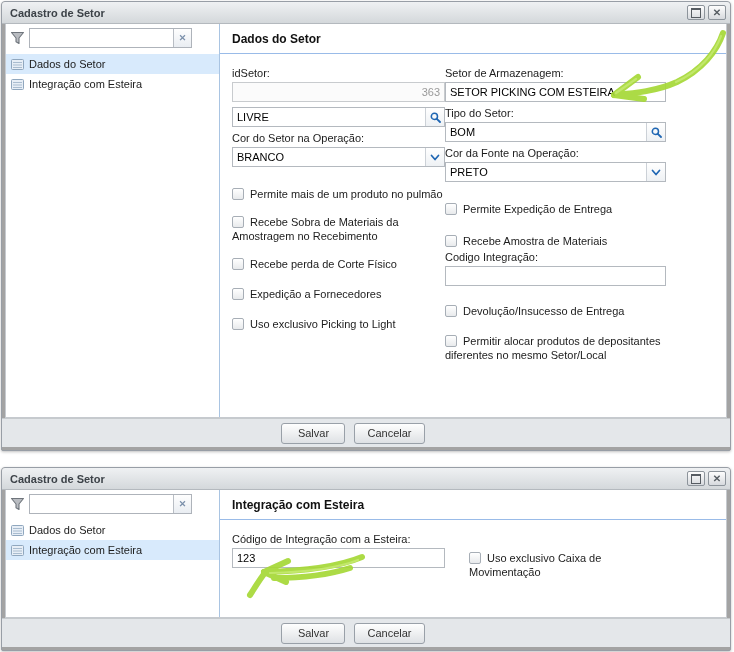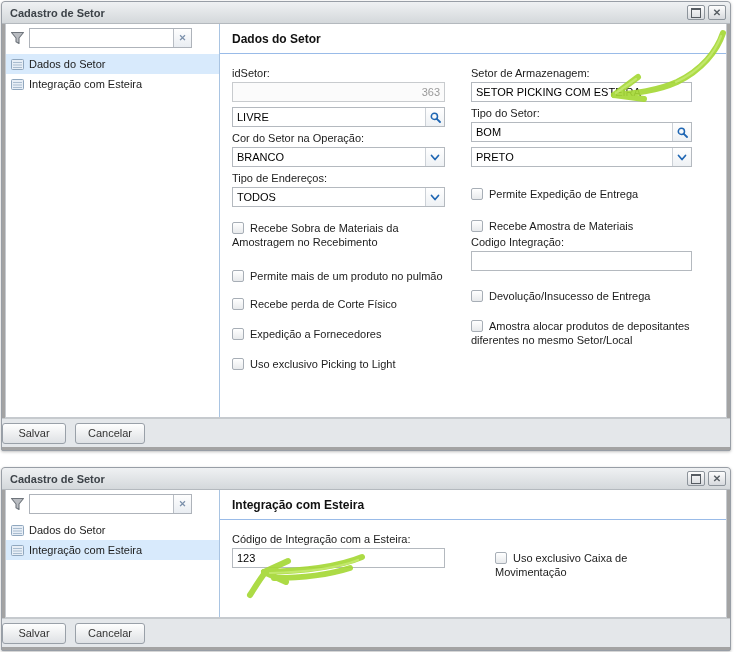--- a/index.html
+++ b/index.html
@@ -52,21 +52,21 @@
   .node{display:flex;align-items:center;gap:5px;height:20px;padding-left:5px;cursor:pointer;}
   .node.sel{background:#d8eafc;}
   .nodeicon{width:13px;height:13px;flex:0 0 13px;}
 
   .main{flex:1;display:flex;flex-direction:column;overflow:hidden;}
   .heading{
     font-size:12px;font-weight:bold;color:#111;
     padding:8px 12px 7px 12px;border-bottom:1px solid #99bbe8;
   }
   .main-body{flex:1;padding:12px 12px 0 12px;overflow:hidden;}
-  .form{display:grid;grid-template-columns:213px 221px;column-gap:26px;}
+  .form{display:grid;grid-template-columns:213px 221px;}
 
   .fld{margin-bottom:5px;}
   .fld .lbl{display:block;margin:1px 0 3px 0;}
   .tbox{
     display:block;width:100%;height:20px;box-sizing:border-box;
     border:1px solid #b4b9bf;background:#fff;padding:0 4px;
     font:11px "Liberation Sans",sans-serif;color:#000;
   }
   .tbox[disabled]{color:#9a9a9a;background:#fbfbfb;border-color:#c8cbce;text-align:right;}
   .twrap{display:flex;height:20px;box-sizing:border-box;border:1px solid #b4b9bf;background:#fff;}
@@ -79,21 +79,21 @@
 
   .ck{display:block;line-height:14px;cursor:default;}
   .cb{
     display:inline-block;width:10px;height:10px;box-sizing:content-box;
     border:1px solid #a7aeb6;border-radius:2px;
     background:linear-gradient(#ffffff,#e8eaec);
     vertical-align:-2px;margin-right:6px;cursor:pointer;
   }
 
   .footer{
-    flex:0 0 28px;height:28px;display:flex;align-items:center;justify-content:flex-start;
+    flex:0 0 28px;height:28px;display:flex;align-items:center;justify-content:center;
     gap:9px;padding:0 26px 0 0;background:#e4e7ea;border-top:1px solid #c6cacd;
     margin-top:0;
   }
   .window::after{content:"";display:block;height:3px;flex:0 0 3px;}
   .btn{
     min-width:64px;height:21px;box-sizing:border-box;padding:0 12px;
     border:1px solid #99a0a8;border-radius:3px;
     background:linear-gradient(#fefefe,#dee1e4);
     font:11px "Liberation Sans",sans-serif;color:#333;
     display:flex;align-items:center;justify-content:center;cursor:pointer;
@@ -175,33 +175,22 @@
               <span class="lbl">Cor do Setor na Operação:</span>
               <span class="twrap">
                 <input type="text" value="BRANCO" style="">
                 <span class="trigger">
                   <svg width="10" height="7" viewBox="0 0 10 7">
                     <path d="M1.5 1.5 L5 5.5 L8.5 1.5" fill="none" stroke="#1f66b3" stroke-width="1.7" stroke-linecap="round" stroke-linejoin="round"></path>
                   </svg>
                 </span>
               </span>
             </div>
-            <div class="fld">
-              <span class="lbl">Tipo de Endereços:</span>
-              <span class="twrap">
-                <input type="text" value="TODOS" style="">
-                <span class="trigger">
-                  <svg width="10" height="7" viewBox="0 0 10 7">
-                    <path d="M1.5 1.5 L5 5.5 L8.5 1.5" fill="none" stroke="#1f66b3" stroke-width="1.7" stroke-linecap="round" stroke-linejoin="round"></path>
-                  </svg>
-                </span>
-              </span>
-            </div>
+            <label class="ck mt20"><span class="cb"></span><span>Permite mais de um produto no pulmão</span></label>
             <label class="ck mt14"><span class="cb"></span><span>Recebe Sobra de Materiais da Amostragem no Recebimento</span></label>
-            <label class="ck mt20"><span class="cb"></span><span>Permite mais de um produto no pulmão</span></label>
             <label class="ck mt14"><span class="cb"></span><span>Recebe perda de Corte Físico</span></label>
             <label class="ck mt16"><span class="cb"></span><span>Expedição a Fornecedores</span></label>
             <label class="ck mt16"><span class="cb"></span><span>Uso exclusivo Picking to Light</span></label>
           </div>
 
           <div>
             <div class="fld">
               <span class="lbl">Setor de Armazenagem:</span>
               <input class="tbox" type="text" value="SETOR PICKING COM ESTEIRA" style="">
             </div>
@@ -211,37 +200,38 @@
                 <input type="text" value="BOM" style="">
                 <span class="trigger">
                   <svg width="11" height="11" viewBox="0 0 11 11">
                     <circle cx="4.4" cy="4.4" r="3.1" fill="none" stroke="#1f66b3" stroke-width="1.5"></circle>
                     <line x1="6.8" y1="6.8" x2="10" y2="10" stroke="#1f66b3" stroke-width="1.8" stroke-linecap="round"></line>
                   </svg>
                 </span>
               </span>
             </div>
             <div class="fld">
+              <span class="lbl">Cor da Fonte na Operação:</span>
               <span class="twrap">
                 <input type="text" value="PRETO" style="">
                 <span class="trigger">
                   <svg width="10" height="7" viewBox="0 0 10 7">
                     <path d="M1.5 1.5 L5 5.5 L8.5 1.5" fill="none" stroke="#1f66b3" stroke-width="1.7" stroke-linecap="round" stroke-linejoin="round"></path>
                   </svg>
                 </span>
               </span>
             </div>
             <label class="ck mt20"><span class="cb"></span><span>Permite Expedição de Entrega</span></label>
             <label class="ck mt18"><span class="cb"></span><span>Recebe Amostra de Materiais</span></label>
             <div class="fld" style="margin-top:3px;">
               <span class="lbl">Codigo Integração:</span>
               <input class="tbox" type="text" value="" style="">
             </div>
             <label class="ck mt18"><span class="cb"></span><span>Devolução/Insucesso de Entrega</span></label>
-            <label class="ck mt16"><span class="cb"></span><span>Amostra alocar produtos de depositantes diferentes no mesmo Setor/Local</span></label>
+            <label class="ck mt16"><span class="cb"></span><span>Permitir alocar produtos de depositantes diferentes no mesmo Setor/Local</span></label>
           </div>
         </div>
       </div>
     </div>
   </div>
   <div class="footer">
     <button class="btn">Salvar</button>
     <button class="btn">Cancelar</button>
   </div>
 

